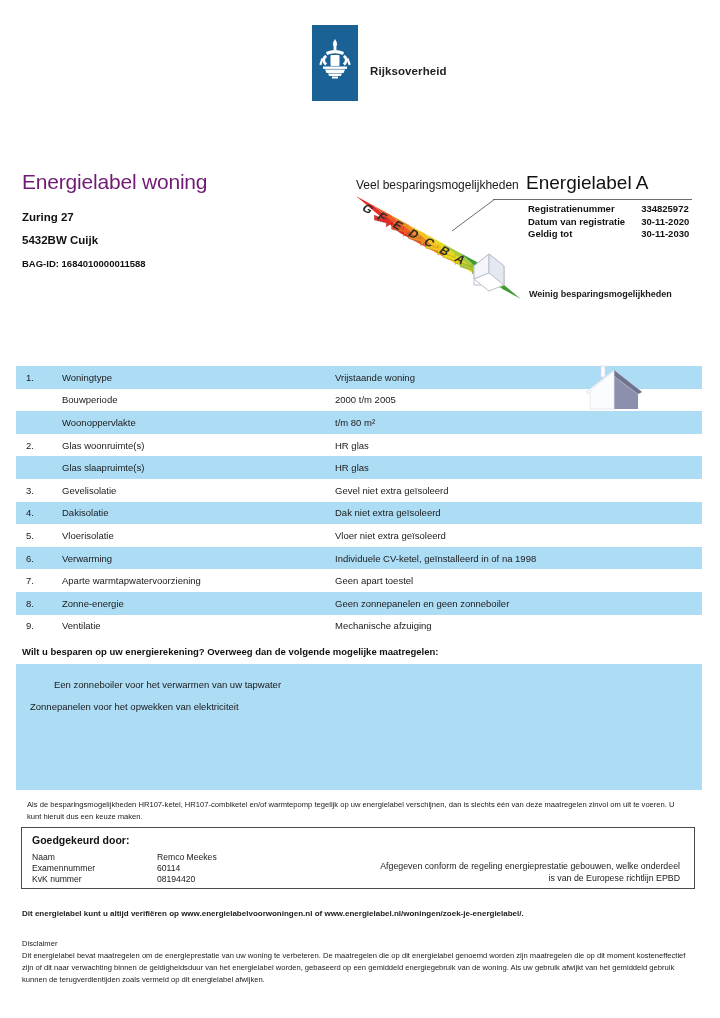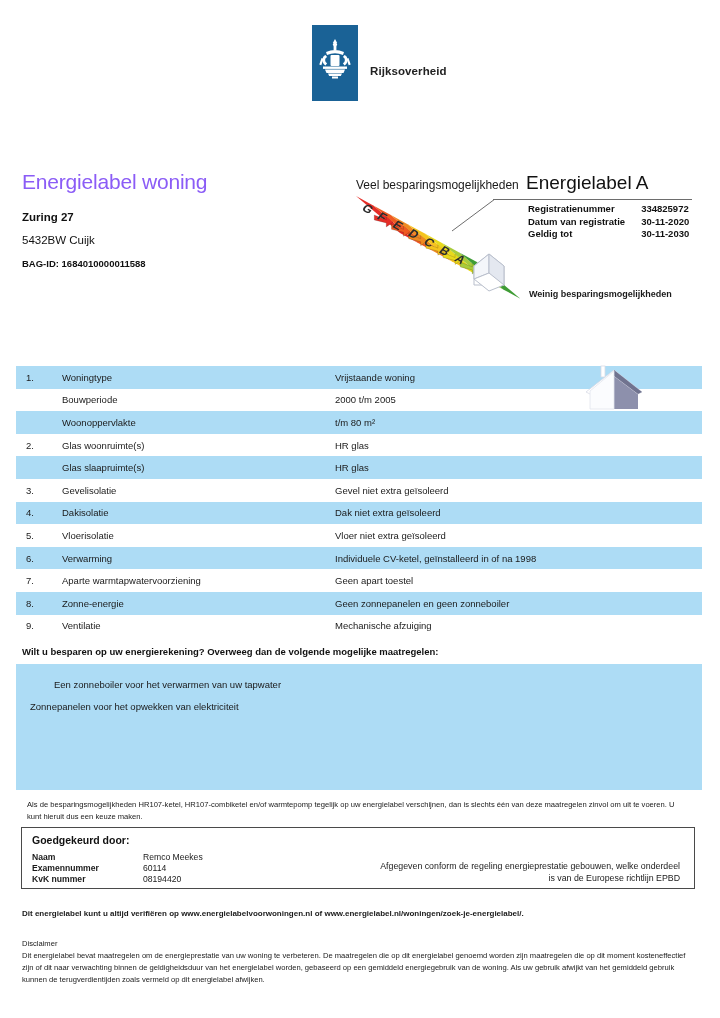--- a/index.html
+++ b/index.html
@@ -42,36 +42,36 @@
   }
 
   
   .doc-title {
     position: absolute;
     left: 22px;
     top: 170px;
     font-size: 21px;
     font-weight: 400;
     letter-spacing: -.2px;
-    color: #8b5cf6;
+    color: #701a75;
   }
   .addr1 {
     position: absolute;
     left: 22px;
     top: 211px;
     font-size: 11.5px;
     font-weight: 700;
     color: #111;
   }
   .addr2 {
     position: absolute;
     left: 22px;
     top: 234px;
     font-size: 11.5px;
-    font-weight: 400;
+    font-weight: 700;
     color: #111;
   }
   .bagid {
     position: absolute;
     left: 22px;
     top: 258px;
     font-size: 9.5px;
     font-weight: 700;
     color: #111;
   }
@@ -230,21 +230,21 @@
   }
   .approve-table {
     position: absolute;
     left: 32px;
     top: 852px;
     font-size: 8.6px;
     color: #1a1a1a;
     border-collapse: collapse;
   }
   .approve-table td { padding: 0 0 1px 0; white-space: nowrap; }
-  .approve-table td.k { width: 111px; font-weight: bold; }
+  .approve-table td.k { width: 125px; }
   .approve-right {
     position: absolute;
     left: 380px;
     top: 861px;
     width: 300px;
     text-align: right;
     font-size: 8.8px;
     line-height: 1.35;
     color: #1a1a1a;
   }

